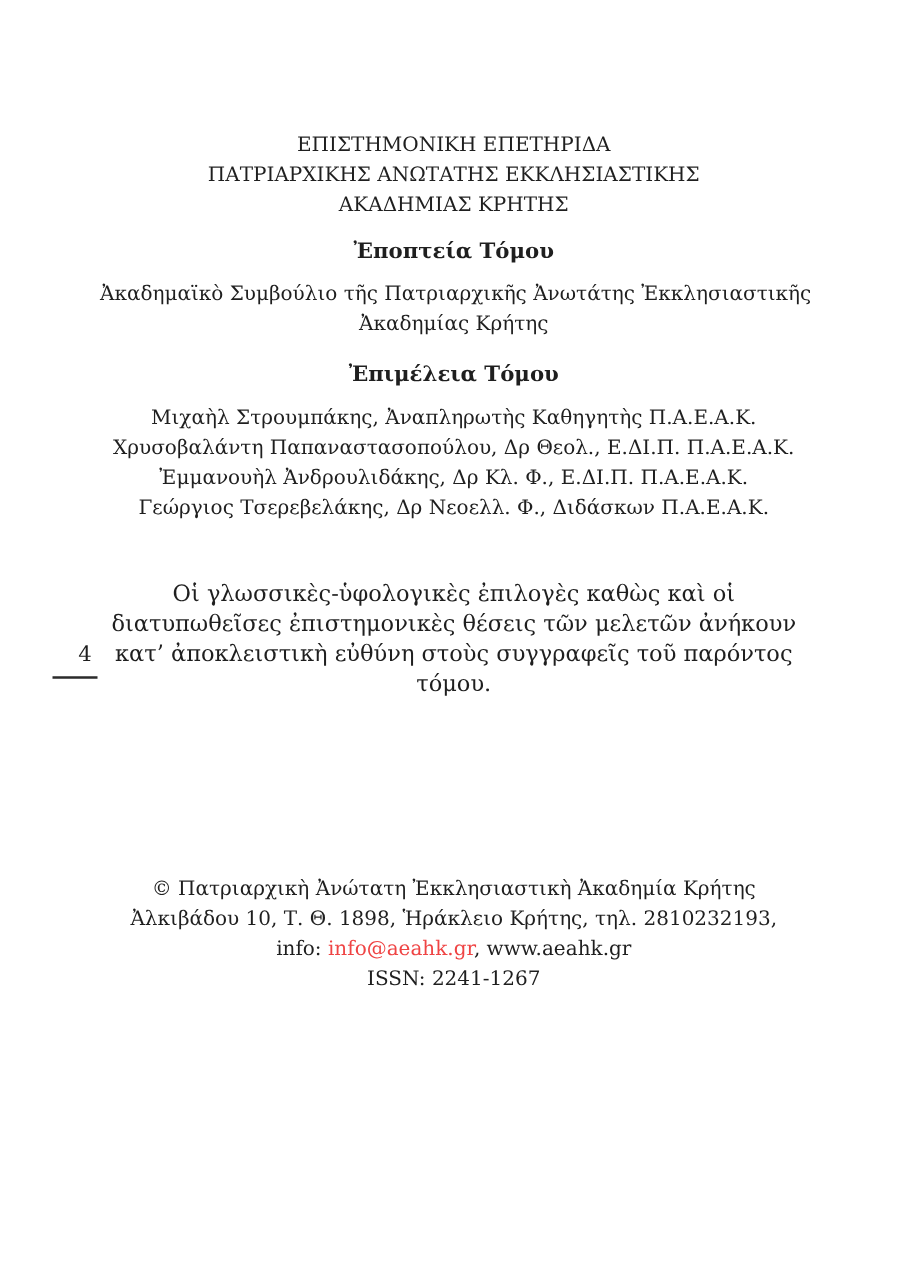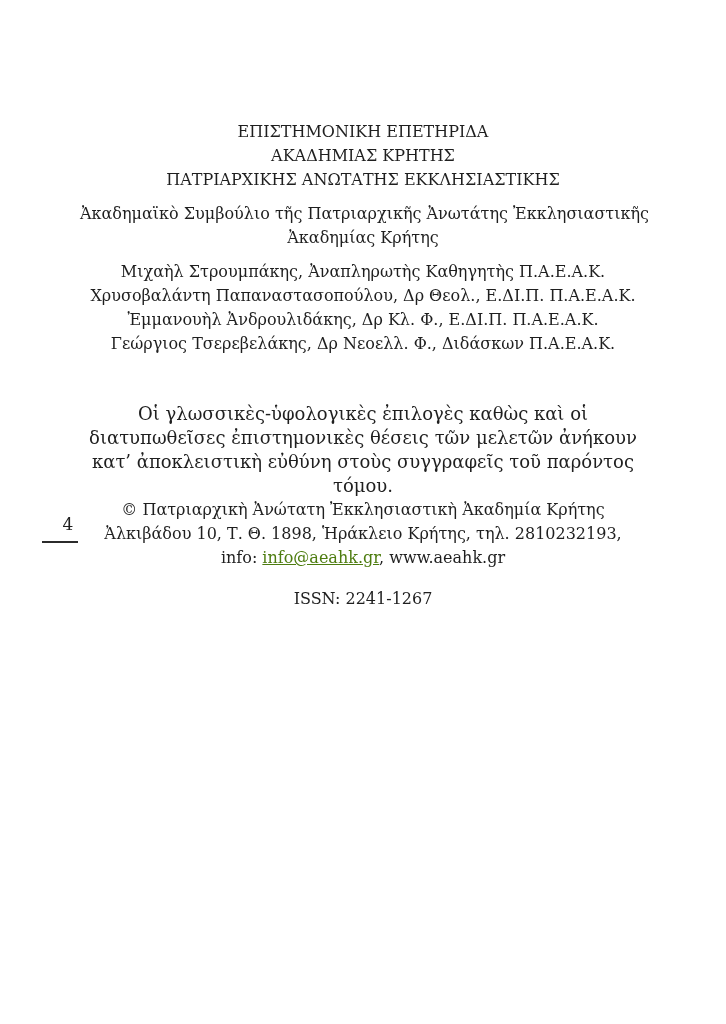--- a/index.html
+++ b/index.html
@@ -10,21 +10,21 @@
     height: 1024px;
     background: #ffffff;
     overflow: hidden;
     font-family: "DejaVu Serif", "Liberation Serif", serif;
     color: #1f1f1f;
   }
 
   .content {
     position: absolute;
     left: 80px;
-    top: 16px;
+    top: 0;
     width: 566px;
     text-align: center;
     font-size: 16px;
     line-height: 24px;
   }
 
   .line { white-space: nowrap; }
 
   .masthead { margin-top: 104px; }
 
@@ -43,26 +43,25 @@
   .committee { margin-top: 10px; text-align: center; }
   .editors   { margin-top: 10px; text-align: center; }
 
   .disclaimer {
     margin: 46px auto 0 auto;
     width: 548px;
     font-size: 18px;
     line-height: 24px;
   }
 
-  .imprint { }
-  .issn    { margin-top: 17px; white-space: nowrap; }
+  .imprint { margin-top: 139px; }
+  .issn    { white-space: nowrap; }
 
   .email-link {
-    color: #4d7c0f;
-    text-decoration: underline;
+    color: #ef4444;
     cursor: pointer;
   }
 
   .folio-num {
     position: absolute;
     left: 54px;
     top: 512px;
     width: 28px;
     text-align: center;
     font-size: 17px;
@@ -79,31 +78,33 @@
 </style>
 </head>
 <body>
 
 <div class="page">
 
   <div class="content">
 
     <header class="masthead">
       <div class="line">ΕΠΙΣΤΗΜΟΝΙΚΗ ΕΠΕΤΗΡΙΔΑ</div>
+      <div class="line">ΠΑΤΡΙΑΡΧΙΚΗΣ ΑΝΩΤΑΤΗΣ ΕΚΚΛΗΣΙΑΣΤΙΚΗΣ</div>
       <div class="line">ΑΚΑΔΗΜΙΑΣ ΚΡΗΤΗΣ</div>
-      <div class="line">ΠΑΤΡΙΑΡΧΙΚΗΣ ΑΝΩΤΑΤΗΣ ΕΚΚΛΗΣΙΑΣΤΙΚΗΣ</div>
     </header>
 
 
+    <h2 class="section-heading heading-supervision">Ἐποπτεία Τόμου</h2>
 
     <section class="committee">
       <div class="line">Ἀκαδημαϊκὸ Συμβούλιο τῆς Πατριαρχικῆς Ἀνωτάτης Ἐκκλησιαστικῆς</div>
       <div class="line">Ἀκαδημίας Κρήτης</div>
     </section>
 
+    <h2 class="section-heading heading-editing">Ἐπιμέλεια Τόμου</h2>
 
     <section class="editors">
       <div class="line">Μιχαὴλ Στρουμπάκης, Ἀναπληρωτὴς Καθηγητὴς Π.Α.Ε.Α.Κ.</div>
       <div class="line">Χρυσοβαλάντη Παπαναστασοπούλου, Δρ Θεολ., Ε.ΔΙ.Π. Π.Α.Ε.Α.Κ.</div>
       <div class="line">Ἐμμανουὴλ Ἀνδρουλιδάκης, Δρ Κλ. Φ., Ε.ΔΙ.Π. Π.Α.Ε.Α.Κ.</div>
       <div class="line">Γεώργιος Τσερεβελάκης, Δρ Νεοελλ. Φ., Διδάσκων Π.Α.Ε.Α.Κ.</div>
     </section>
 
     <p class="disclaimer">Οἱ γλωσσικὲς-ὑφολογικὲς ἐπιλογὲς καθὼς καὶ οἱ διατυπωθεῖσες ἐπιστημονικὲς θέσεις τῶν μελετῶν ἀνήκουν κατ’ ἀποκλειστικὴ εὐθύνη στοὺς συγγραφεῖς τοῦ παρόντος τόμου.</p>
 

